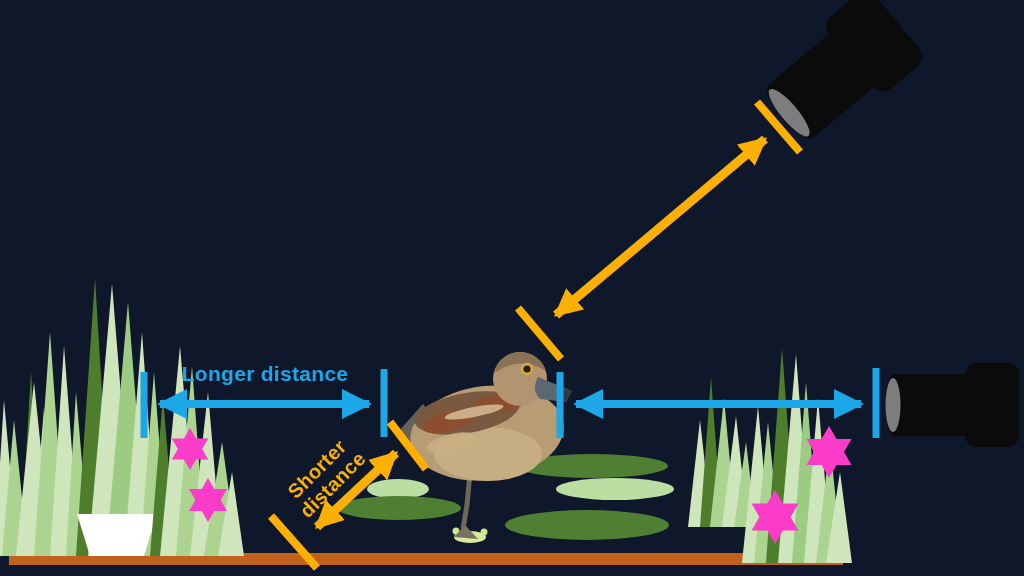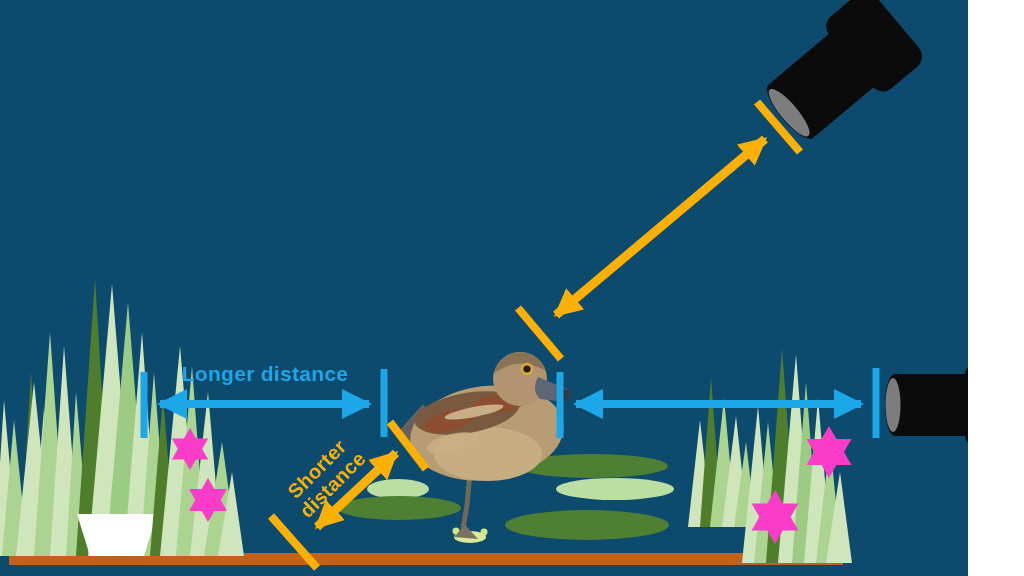--- a/index.html
+++ b/index.html
@@ -1,17 +1,17 @@
 <!DOCTYPE html>
 <html style="--c-arrow_blue: #1ba7e8; --c-arrow_yellow: #fcb003; --c-flower_pink: #fa3cc8; --c-ground_brown: #c2611c; --c-grass_light: #cfe5bb; --c-grass_mid: #abd491; --c-grass_deep: #9ccb83; --c-grass_dark: #4e7d2c; --c-lilypad_dark: #4e7f33; --c-lilypad_light: #bbdfa3; --c-camera_black: #0b0b0b; --c-lens_gray: #7d7d7d; --c-pot_white: #ffffff; --c-duck_body_tan: #b79c74; --c-duck_beak_slate: #5c6773;"><head>
 <meta charset="utf-8">
 <style>
   html,body{margin:0;padding:0;background:#fff;}
-  .stage{position:relative;width:944px;height:576px;background:#0c4a6e;overflow:hidden;
-         font-family:"Liberation Sans", sans-serif;padding-left:24px;}
+  .stage{position:relative;width:1024px;height:576px;background:#0f172a;overflow:hidden;
+         font-family:"Liberation Sans", sans-serif;}
   .scene{position:absolute;left:0;top:0;}
 
   
   .fill-grass-light{fill:var(--c-grass_light,#cfe5bb);}
   .fill-grass-mid{fill:var(--c-grass_mid,#abd491);}
   .fill-grass-deep{fill:var(--c-grass_deep,#9ccb83);}
   .fill-grass-dark{fill:var(--c-grass_dark,#4e7d2c);}
   .fill-ground{fill:var(--c-ground_brown,#c2611c);}
   .fill-pot{fill:var(--c-pot_white,#ffffff);}
   .fill-pink{fill:var(--c-flower_pink,#fa3cc8);}

